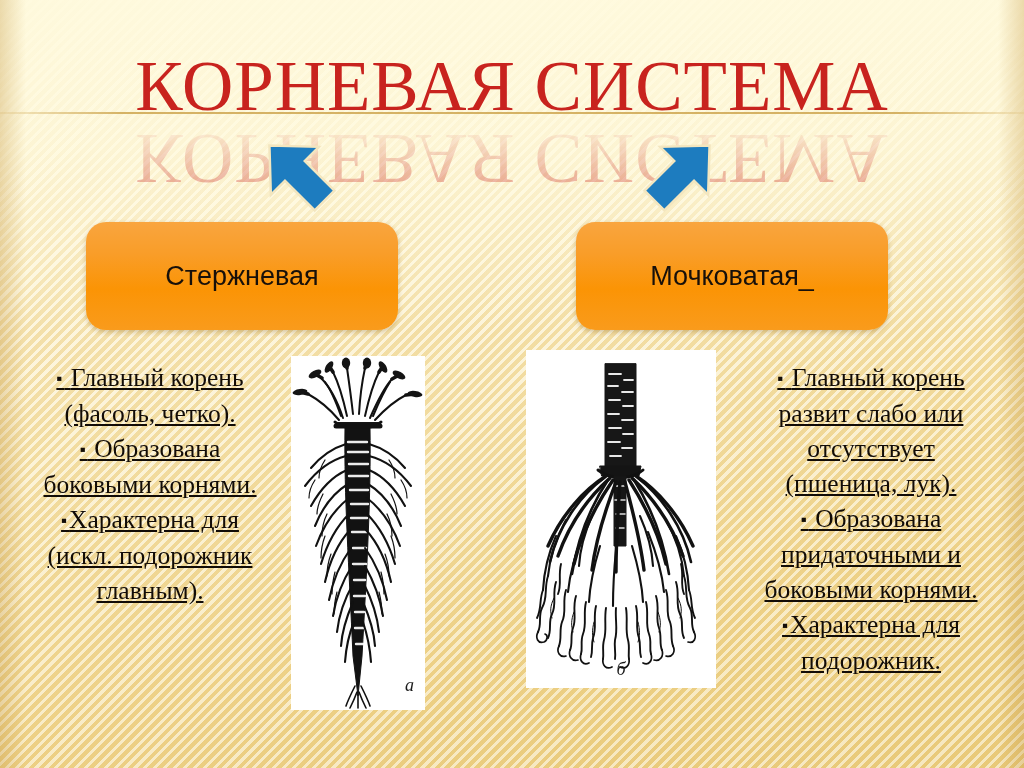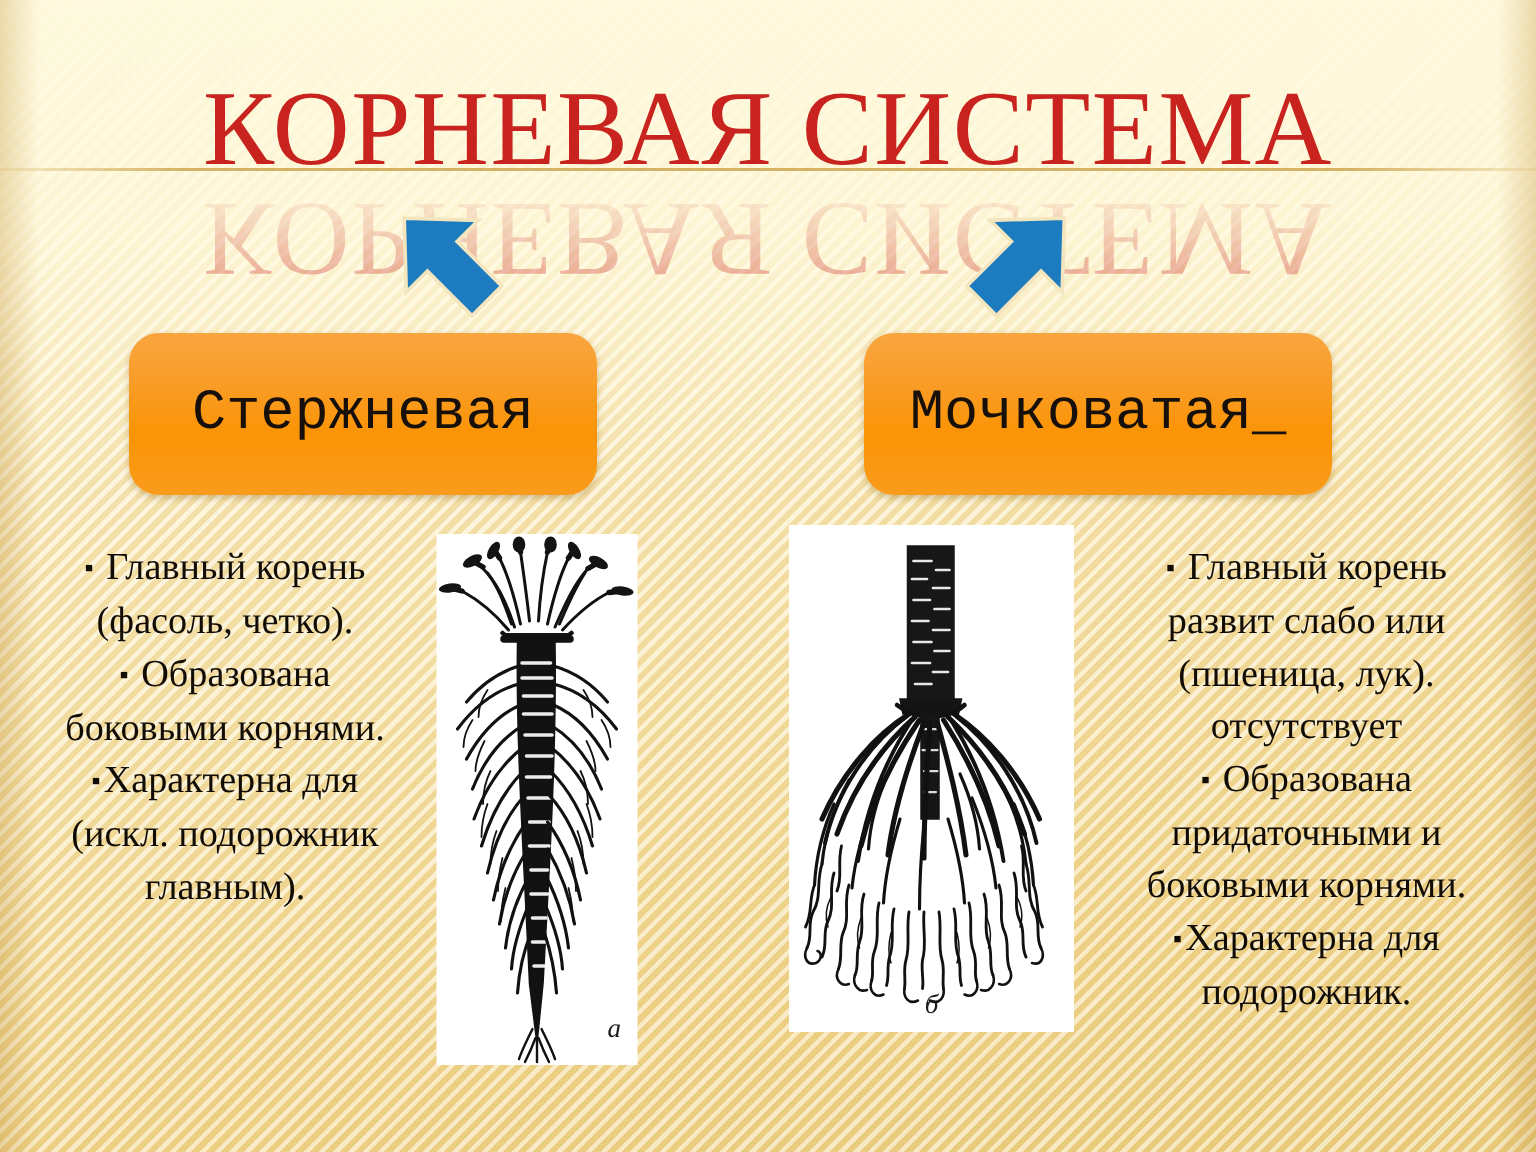--- a/index.html
+++ b/index.html
@@ -95,37 +95,38 @@
     border-radius:20px;
     background:linear-gradient(180deg,
       #f9a53f 0%,
       #f99d28 30%,
       #fb9405 62%,
       #f99b1c 100%);
     box-shadow:0 2px 5px rgba(120,80,10,0.30);
     display:flex; align-items:center; justify-content:center;
   }
   .pill span {
-    font-size:38px;
+    font-size:27px;
     color:#17100a;
-    font-family:Liberation Mono, monospace;
+    font-family:Liberation Sans, sans-serif;
     line-height:1;
     white-space:nowrap;
   }
   #pill-taproot  { left:86px;  top:222px; width:312px; }
-  #pill-fibrous  { left:576px; top:222px; width:312px; }
+  #pill-fibrous  { left:576px; top:222px; width:312px;border-radius:19px; }
 
   
   .col {
     position:absolute;
     text-align:center;
     font-size:25.5px;
     line-height:35px;
     color:#120c07;
     font-family:"Liberation Serif", serif;
+    text-decoration:underline;
   }
   #col-left  { left:16px;  top:360px; width:268px; }
   #col-right { left:730px; top:360px; width:282px; }
   .col p { margin:0; }
   .bullet { font-size:17px; vertical-align:2px; letter-spacing:2px; }
 
   
   .panel {
     position:absolute;
     background:#ffffff;
@@ -190,22 +191,22 @@
   <p><span>боковыми корнями.</span></p>
   <p><span class="bullet">▪</span><span>Характерна для</span></p>
   <p><span>(искл. подорожник</span></p>
   <p><span>главным).</span></p>
 </div>
 
 <div class="col" id="col-right">
   <p><span class="bullet">▪</span>
      <span>Главный корень</span></p>
   <p><span>развит слабо или</span></p>
+  <p><span>отсутствует</span></p>
   <p><span>(пшеница, лук).</span></p>
-  <p><span>отсутствует</span></p>
   <p><span class="bullet">▪</span>
      <span>Образована</span></p>
   <p><span>придаточными и</span></p>
   <p><span>боковыми корнями.</span></p>
   <p><span class="bullet">▪</span><span>Характерна для</span></p>
   <p><span>подорожник.</span></p>
 </div>
 
 <div class="panel" id="panel-taproot">
   <svg width="134" height="354" viewBox="0 0 134 354">

